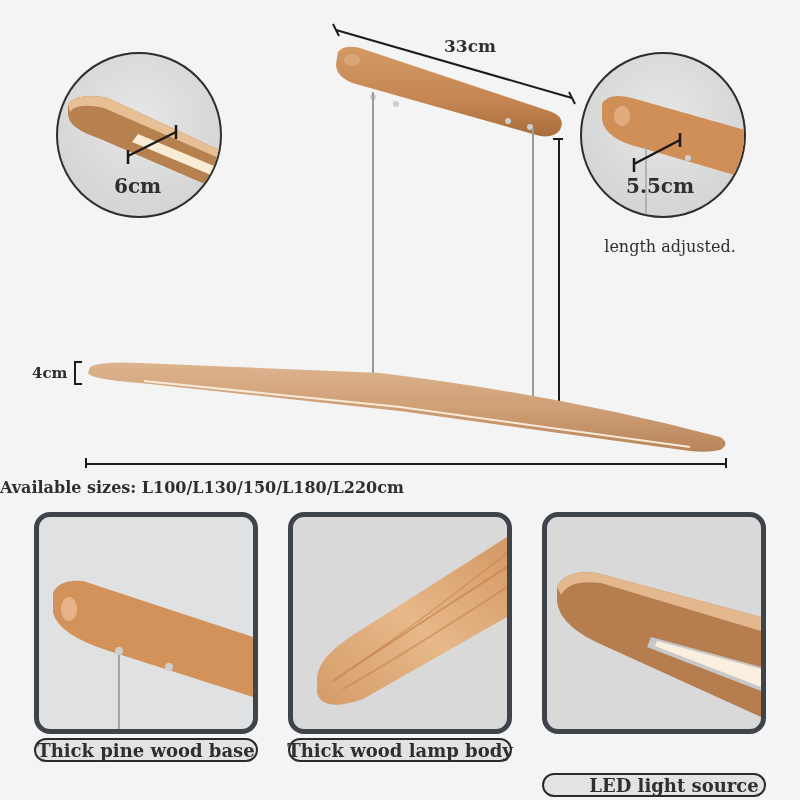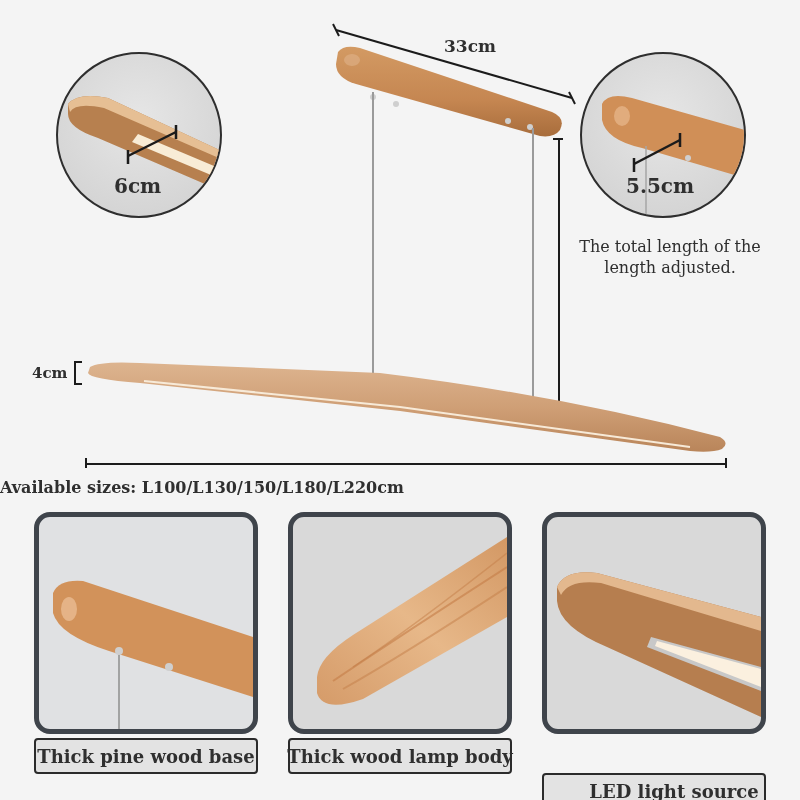--- a/index.html
+++ b/index.html
@@ -40,23 +40,23 @@
   .panel {
     position: absolute;
     width: 224px; height: 222px;
     border: 5px solid #3f444b;
     border-radius: 16px;
     background: #d9d9d9;
     overflow: hidden;
   }
   .caption {
     position: absolute;
-    width: 224px; height: 36px;
+    width: 224px; height: 24px;
     border: 2px solid #2b2b2b;
-    border-radius: 4px;
+    border-radius: 14px;
     background: #e3e3e3;
     display: flex; align-items: center; justify-content: center;
     font-weight: bold; font-size: 18px; color: #2f2f2f;
     white-space: nowrap;
   }
   .note {
     text-align: center;
     font-size: 16px;
     line-height: 21px;
     color: #2e2e2e;
@@ -89,21 +89,20 @@
 <div class="abs dim-label" style="left:444px;top:36px;font-size:17px;">33cm</div>
 
 <div class="cable" style="left:372px;top:92px;height:298px;"></div>
 <div class="cable" style="left:532px;top:128px;height:278px;"></div>
 
 <div class="vline" style="left:558px;top:138px;height:270px;"></div>
 <div class="tick-h" style="left:553px;top:138px;"></div>
 <div class="tick-h" style="left:553px;top:406px;"></div>
 
 <div class="abs note" style="left:568px;top:236px;width:204px;">
-  <div>The total length of the</div>
   <div>length adjusted.</div>
 </div>
 
 <svg class="abs" style="left:80px;top:355px;" width="660" height="105" viewBox="0 0 660 105">
   <defs>
     <linearGradient id="bodyG" x1="0" y1="0" x2="0" y2="1">
       <stop offset="0" stop-color="#ddb48f"></stop>
       <stop offset="0.5" stop-color="#cf9f76"></stop>
       <stop offset="1" stop-color="#b9855a"></stop>
     </linearGradient>

